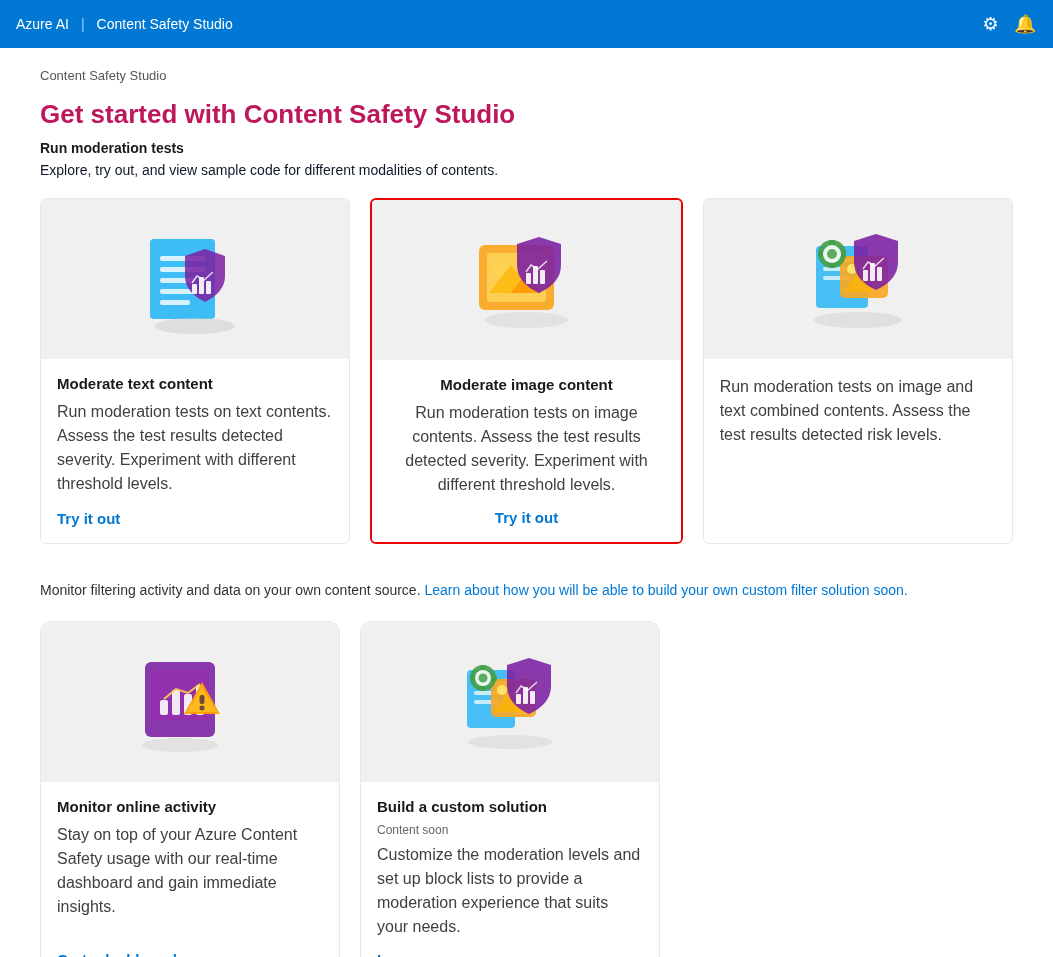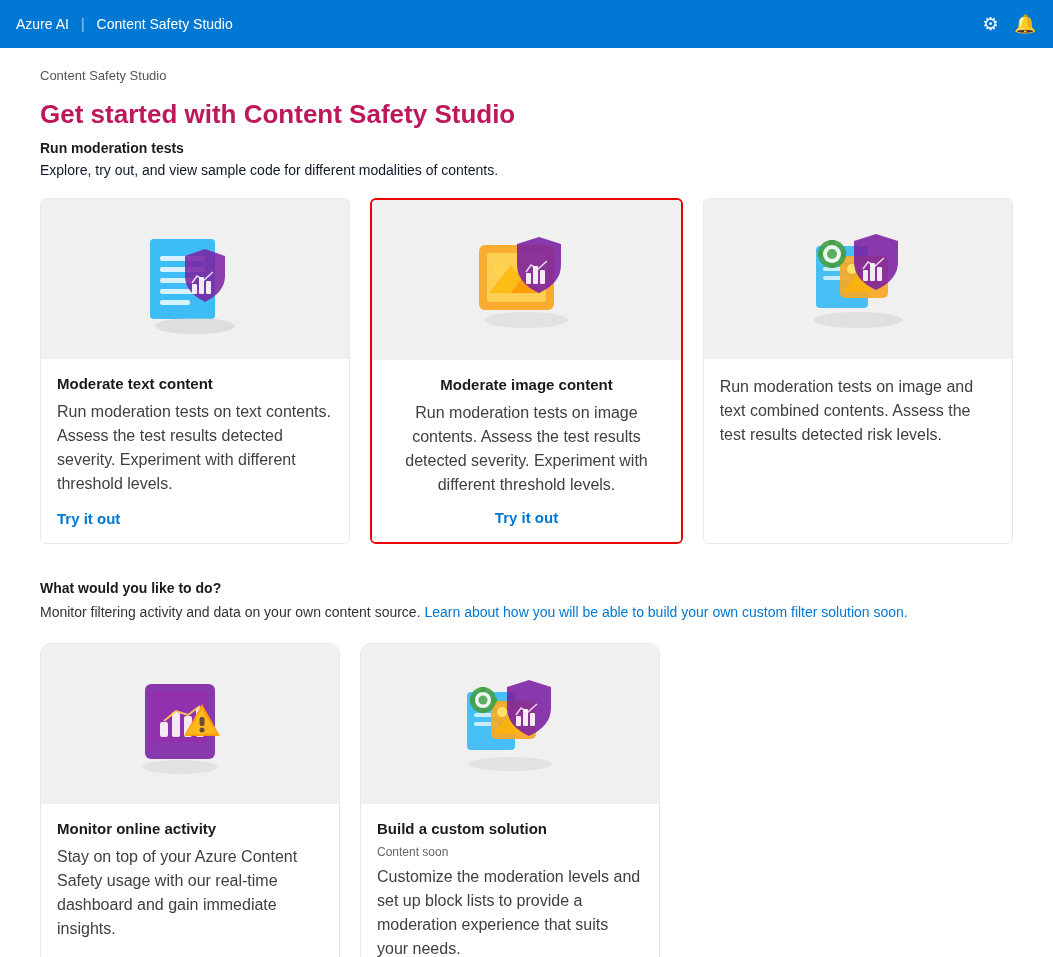--- a/index.html
+++ b/index.html
@@ -290,21 +290,20 @@
           <polyline points="75,55 80,48 87,52 96,44" stroke="white" stroke-width="1.5" fill="none" opacity="0.8"></polyline>
         </svg>
       </div>
       <div class="card-body">
         <div class="card-desc">Run moderation tests on image and text combined contents. Assess the test results detected risk levels.</div>
       </div>
     </div>
 
   </div>
 
-  <h2 class="section-title">What would you like to do?</h2>
   <p class="section2-subtitle">
     <span>Monitor filtering activity and data on your own content source.</span>
     <span class="link-text">Learn about how you will be able to build your own custom filter solution soon.</span>
   </p>
 
   <div class="cards-row-2">
 
     <div class="card-2">
       <div class="card-image-area">
 

